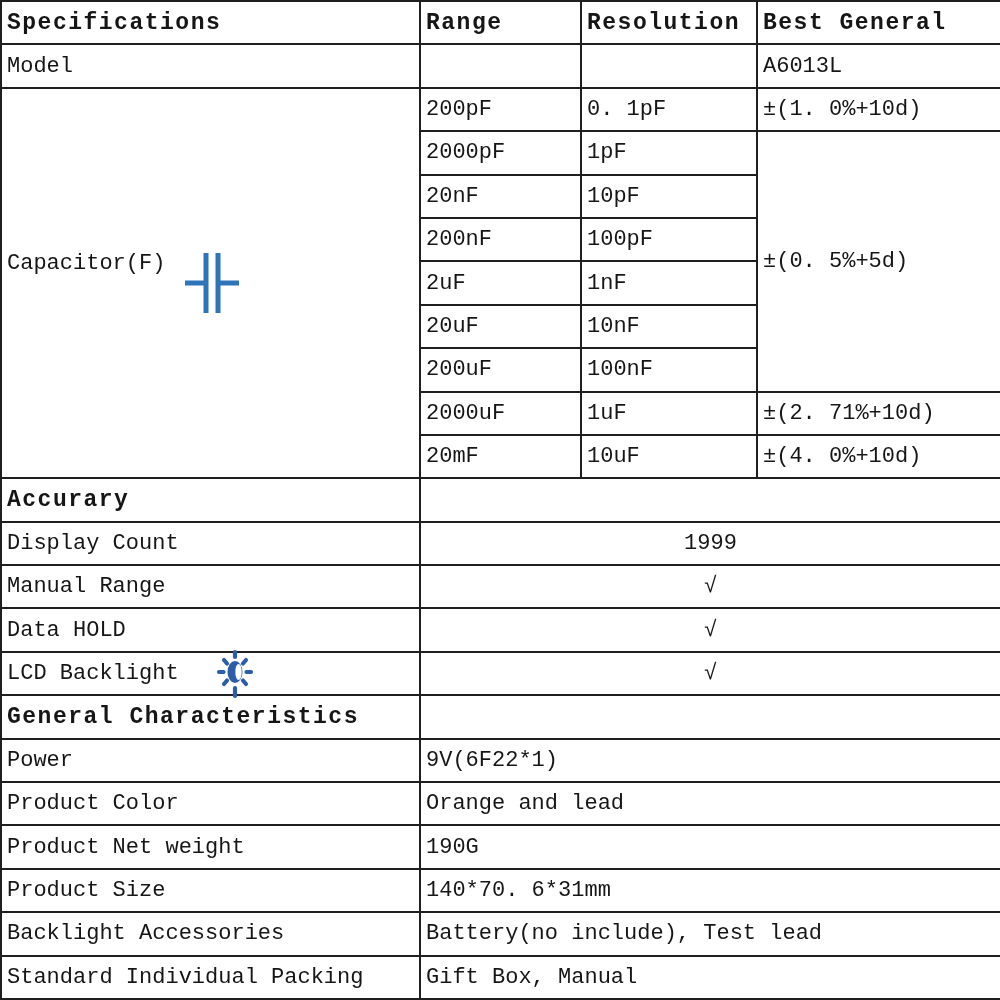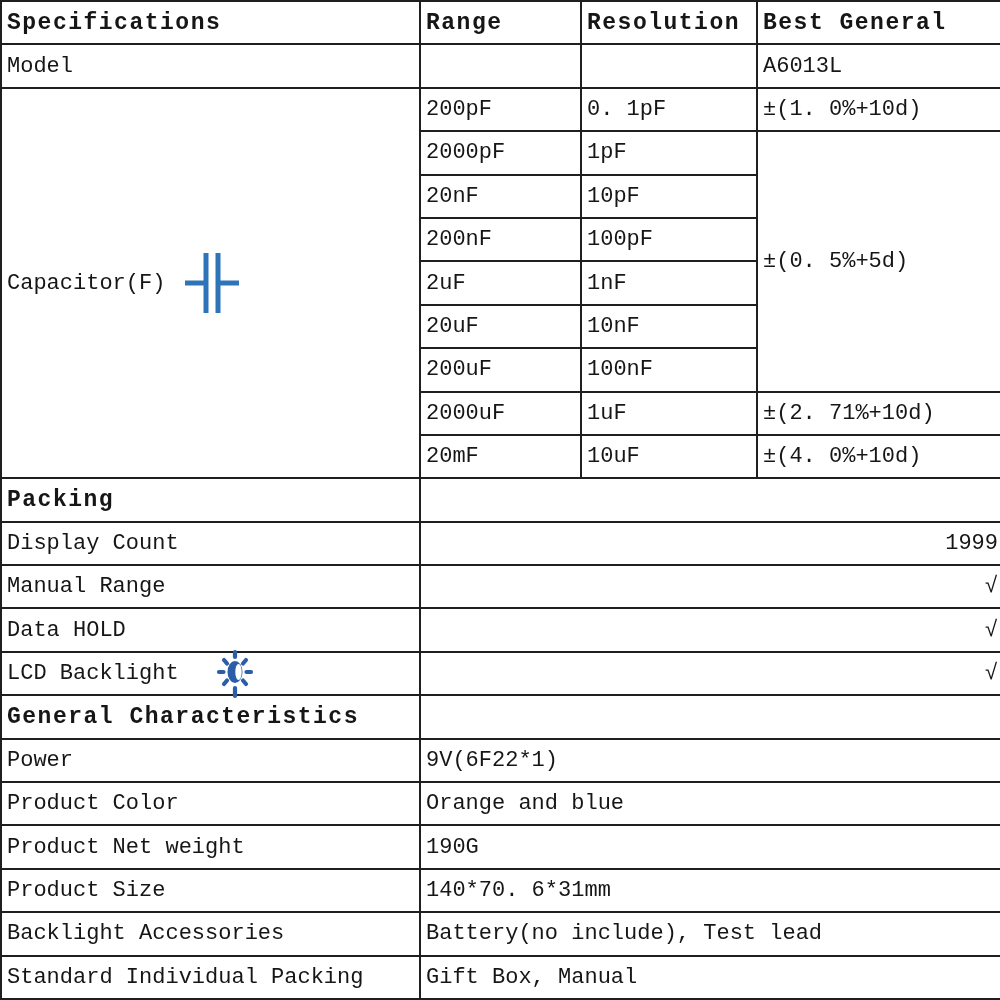--- a/index.html
+++ b/index.html
@@ -21,22 +21,22 @@
     font-weight: normal;
     white-space: nowrap;
     overflow: visible;
     height: 41px;
   }
   th, td.bold {
     font-weight: bold;
     letter-spacing: 1.5px;
     font-size: 23px;
   }
-  td.center { text-align: right; padding-left: 2px; }
-  .capcell-inner { display: flex; align-items: center; gap: 20px; }
+  td.center { text-align: center; padding-left: 2px; }
+  .capcell-inner { display: flex; gap: 20px; }
   .cap-icon { flex: 0 0 auto; }
   td.lcd-cell { position: relative; }
   .lcd-icon { position: absolute; left: 214px; top: -4px; }
 </style>
 </head>
 <body>
 
 <div id="page">
 <table class="spec">
   <colgroup>
@@ -109,21 +109,21 @@
       <td>1uF</td>
       <td>±(2. 71%+10d)</td>
     </tr>
     <tr>
       <td>20mF</td>
       <td>10uF</td>
       <td>±(4. 0%+10d)</td>
     </tr>
 
     <tr>
-      <td class="bold">Packing</td>
+      <td class="bold">Accurary</td>
       <td colspan="3"></td>
     </tr>
     <tr>
       <td>Display Count</td>
       <td colspan="3" class="center">1999</td>
     </tr>
     <tr>
       <td>Manual Range</td>
       <td colspan="3" class="center">√</td>
     </tr>
@@ -155,21 +155,21 @@
     <tr>
       <td class="bold">General Characteristics</td>
       <td colspan="3"></td>
     </tr>
     <tr>
       <td>Power</td>
       <td colspan="3">9V(6F22*1)</td>
     </tr>
     <tr>
       <td>Product Color</td>
-      <td colspan="3">Orange and blue</td>
+      <td colspan="3">Orange and lead</td>
     </tr>
     <tr>
       <td>Product Net weight</td>
       <td colspan="3">190G</td>
     </tr>
     <tr>
       <td>Product Size</td>
       <td colspan="3">140*70. 6*31mm</td>
     </tr>
     <tr>

